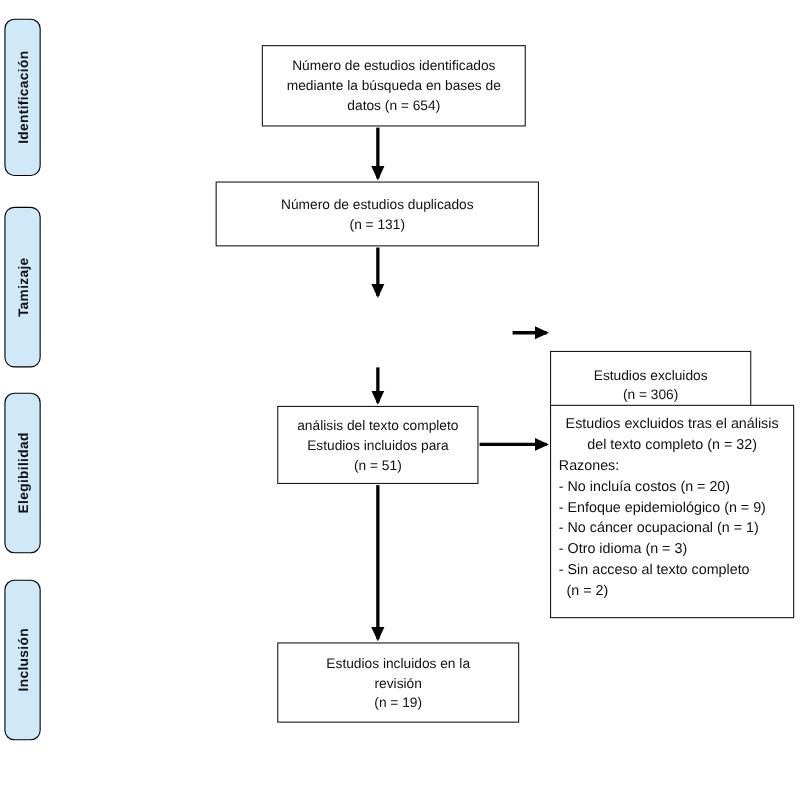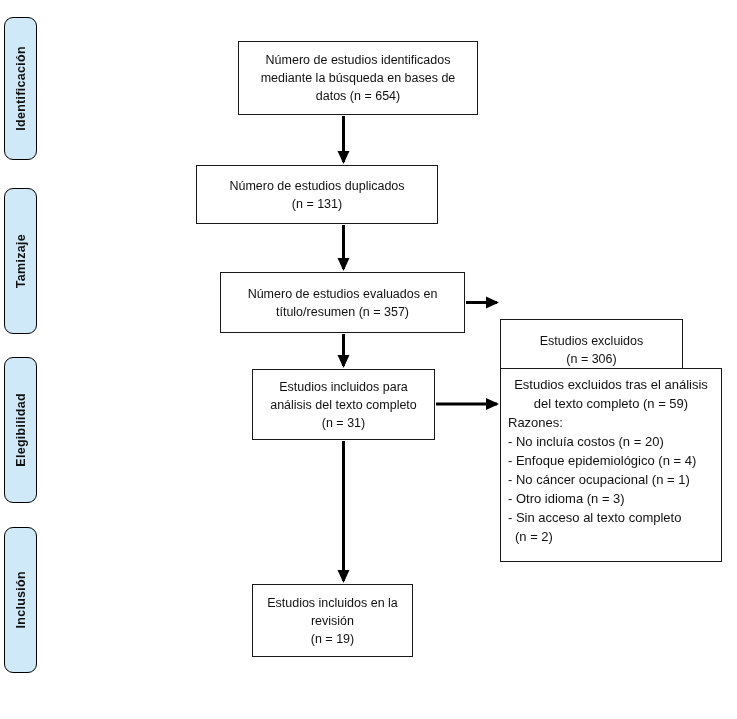--- a/index.html
+++ b/index.html
@@ -47,28 +47,28 @@
     box-sizing: border-box;
     display: flex;
     flex-direction: column;
     align-items: center;
     justify-content: center;
     text-align: center;
     font-size: 12.5px;
     line-height: 18px;
   }
   #box-identified         { left: 238px; top: 41px;  width: 240px; height: 74px; }
-  #box-duplicates         { left: 196px; top: 165px; width: 242px; height: 59px; }
+  #box-duplicates         { left: 196px; top: 165px; width: 294px; height: 59px; }
   #box-screened           { left: 220px; top: 272px; width: 245px; height: 61px; }
   #box-excluded-screening { left: 500px; top: 272px; width: 183px; height: 61px; margin-top: 47px; }
   #box-fulltext           { left: 252px; top: 369px; width: 183px; height: 71px; }
   #box-excluded-fulltext  { left: 500px; top: 368px; width: 222px; height: 194px;
                             justify-content: flex-start; align-items: stretch;
                             text-align: left; padding: 6px 7px; font-size: 13px; line-height: 19px; }
-  #box-included           { left: 252px; top: 584px; width: 161px; height: 73px; }
+  #box-included           { left: 252px; top: 584px; width: 220px; height: 73px; }
 
   #box-excluded-fulltext .title-line { text-align: center; }
   .reason-continuation { padding-left: 7px; }
 
   
   .arrows {
     position: absolute;
     left: 0; top: 0;
     width: 737px; height: 719px;
     pointer-events: none;
@@ -98,42 +98,38 @@
     <div>Número de estudios identificados</div>
     <div>mediante la búsqueda en bases de</div>
     <div>datos (n = 654)</div>
   </div>
 
   <div class="fbox" id="box-duplicates">
     <div>Número de estudios duplicados</div>
     <div>(n = 131)</div>
   </div>
 
-  <div class="fbox" id="box-screened">
-    <div>Número de estudios evaluados en</div>
-    <div>título/resumen (n = 357)</div>
-  </div>
 
   <div class="fbox" id="box-excluded-screening">
     <div>Estudios excluidos</div>
     <div>(n = 306)</div>
   </div>
 
   <div class="fbox" id="box-fulltext">
+    <div>análisis del texto completo</div>
     <div>Estudios incluidos para</div>
-    <div>análisis del texto completo</div>
-    <div>(n = 31)</div>
+    <div>(n = 51)</div>
   </div>
 
   <div class="fbox" id="box-excluded-fulltext">
     <div class="title-line">Estudios excluidos tras el análisis</div>
-    <div class="title-line">del texto completo (n = 59)</div>
+    <div class="title-line">del texto completo (n = 32)</div>
     <div>Razones:</div>
     <div>- No incluía costos (n = 20)</div>
-    <div>- Enfoque epidemiológico (n = 4)</div>
+    <div>- Enfoque epidemiológico (n = 9)</div>
     <div>- No cáncer ocupacional (n = 1)</div>
     <div>- Otro idioma (n = 3)</div>
     <div>- Sin acceso al texto completo</div>
     <div class="reason-continuation">(n = 2)</div>
   </div>
 
   <div class="fbox" id="box-included">
     <div>Estudios incluidos en la</div>
     <div>revisión</div>
     <div>(n = 19)</div>

